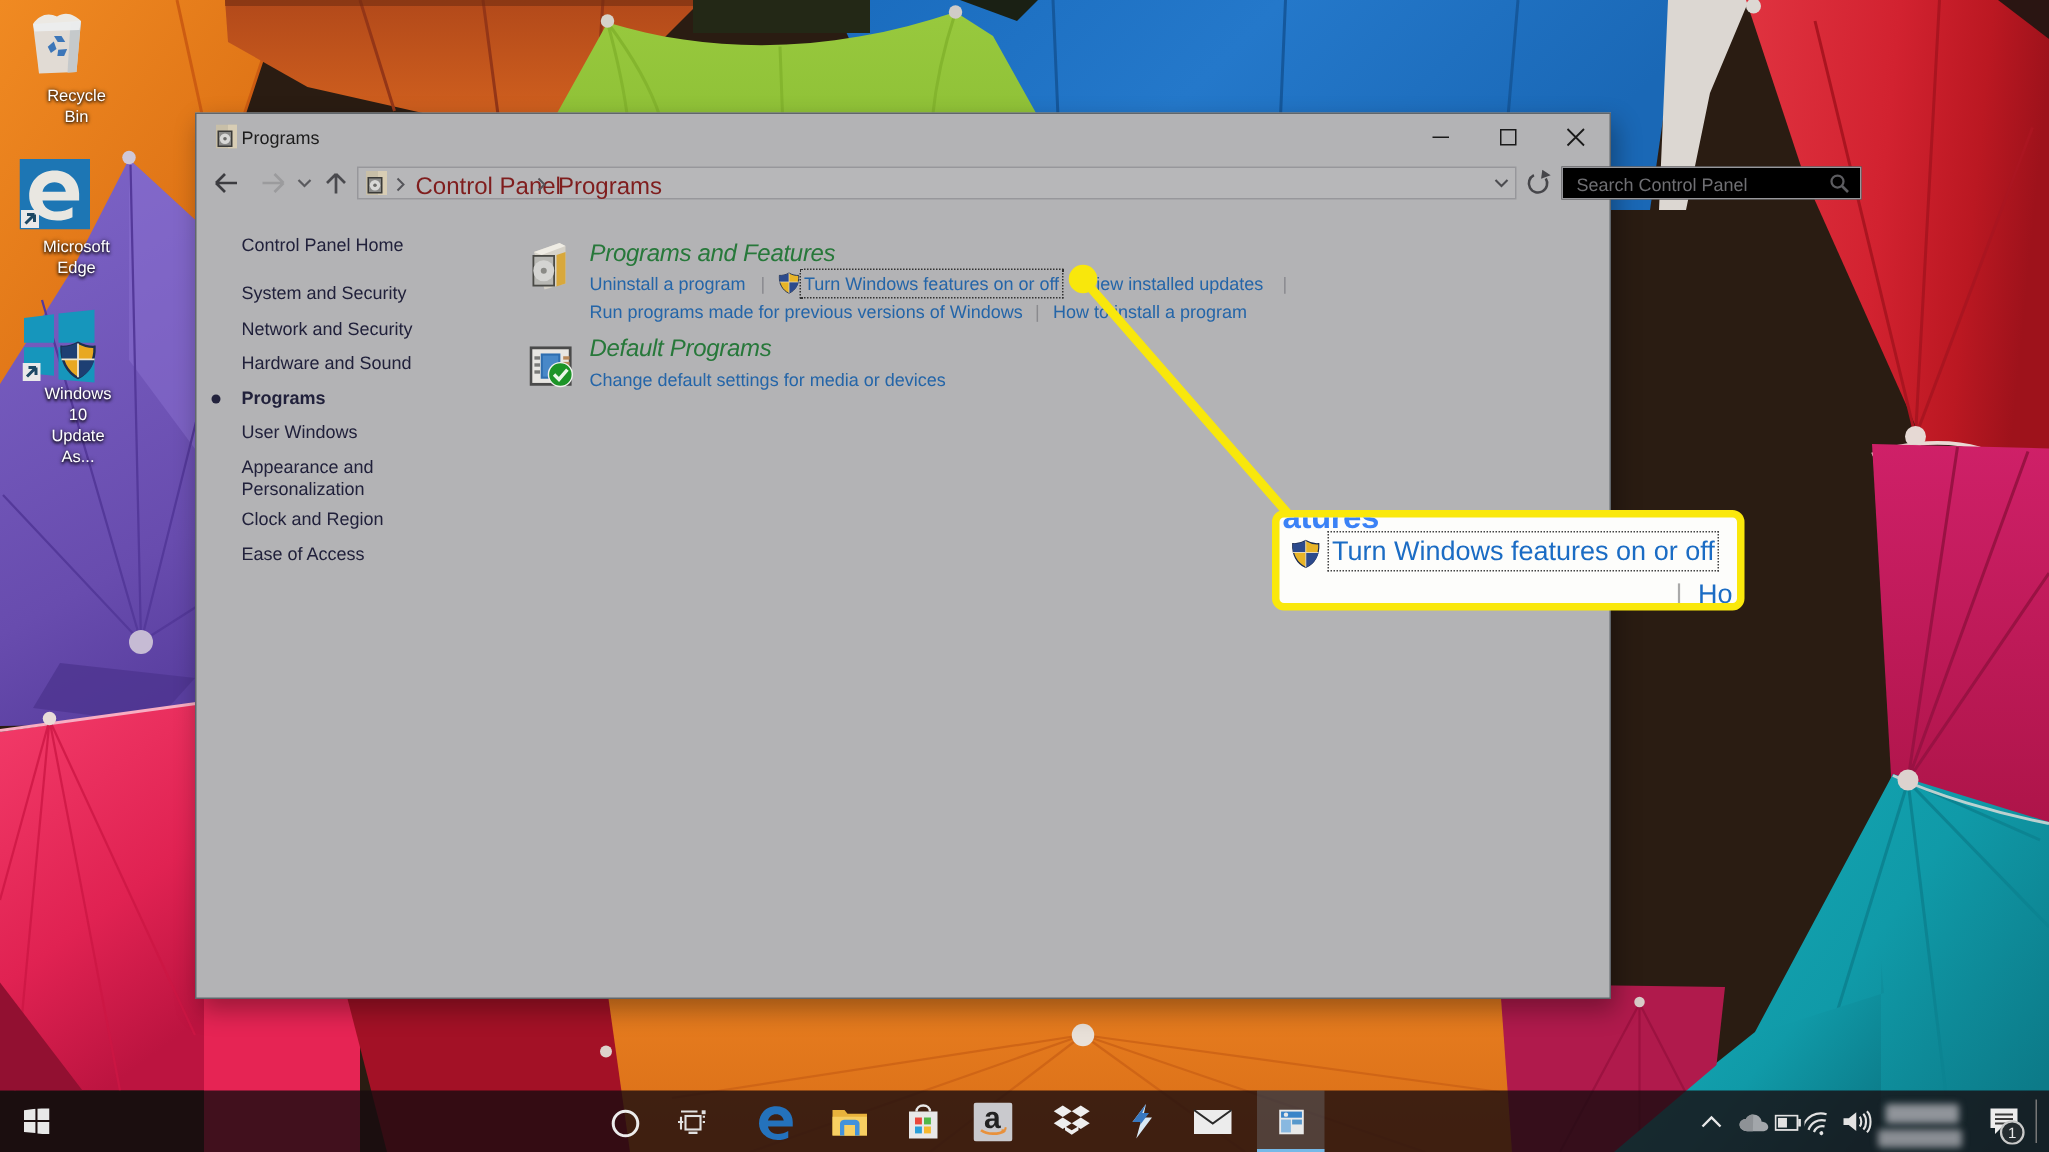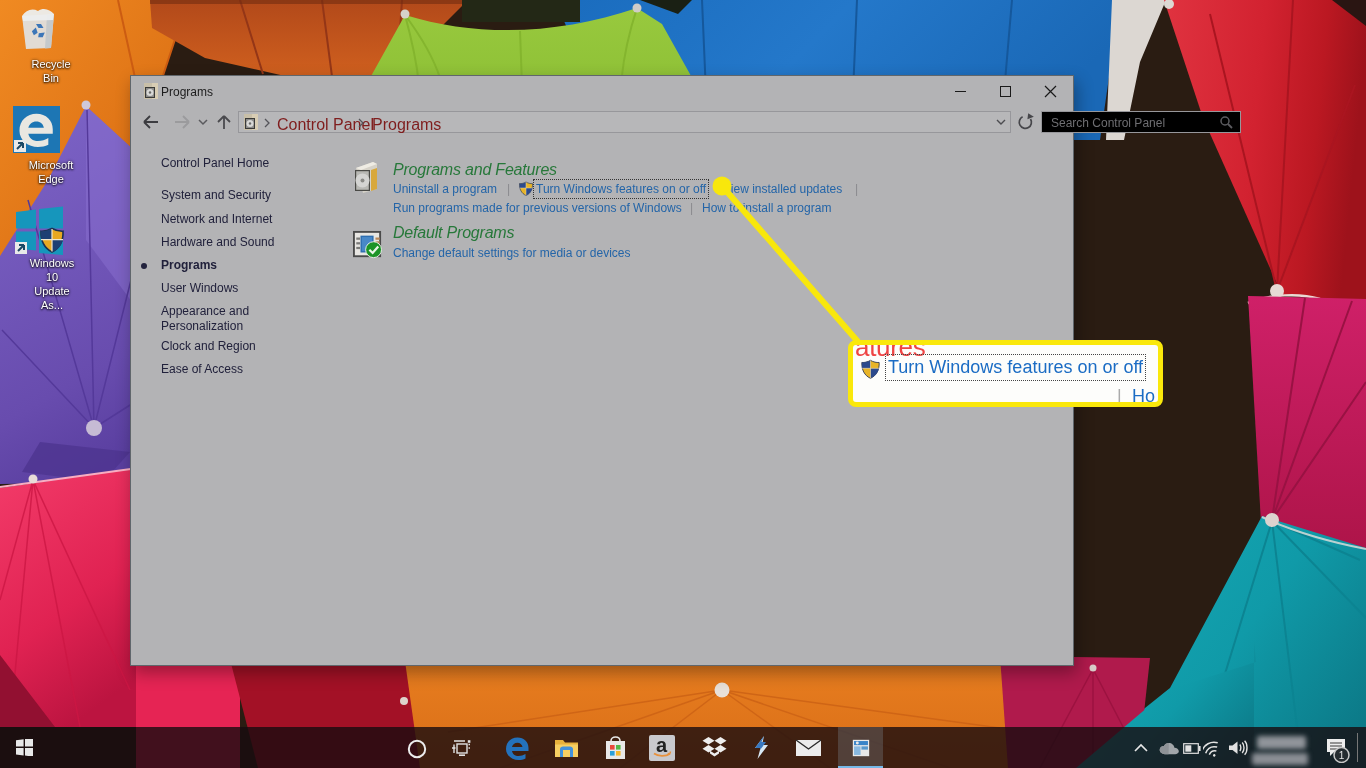--- a/index.html
+++ b/index.html
@@ -256,21 +256,21 @@
         <svg style="position:absolute;right:6px;top:3px" width="15" height="15" viewBox="0 0 15 15">
           <circle cx="6" cy="6" r="4" stroke="#5c5c60" stroke-width="1.5" fill="none"></circle>
           <path d="M9,9 L13,13" stroke="#5c5c60" stroke-width="1.8"></path>
         </svg>
       </div>
     </div>
 
     <div>
       <span class="side" style="top:80px">Control Panel Home</span>
       <span class="side" style="top:112px">System and Security</span>
-      <span class="side" style="top:136px">Network and Internet</span>
+      <span class="side" style="top:136px">Network and Security</span>
       <span class="side" style="top:159px">Hardware and Sound</span>
       <span class="side" style="top:182px;font-weight:bold">Programs</span>
       <div style="position:absolute;left:10px;top:187px;width:6px;height:6px;border-radius:50%;background:#23233d"></div>
       <span class="side" style="top:205px">User Windows</span>
       <span class="side" style="top:228px;line-height:15px">Appearance and<br>Personalization</span>
       <span class="side" style="top:263px">Clock and Region</span>
       <span class="side" style="top:286px">Ease of Access</span>
     </div>
 
     <svg style="position:absolute;left:222px;top:85px" width="26" height="33" viewBox="0 0 26 33">
@@ -312,21 +312,21 @@
     </svg>
     <span class="h1" style="left:262px;top:148px">Default Programs</span>
     <span class="lnk" style="left:262px;top:170px">Change default settings for media or devices</span>
   </div>
 
   <svg style="position:absolute;left:0;top:0;z-index:29" width="1366" height="768">
     <path d="M722,186 L867,352" stroke="#f8e70c" stroke-width="6" fill="none"></path>
     <circle cx="722" cy="186" r="9.5" fill="#f8e70c"></circle>
   </svg>
   <div id="callout">
-    <span style="position:absolute;left:2px;top:-13px;font-size:26px;font-weight:normal;color:#ef4444;letter-spacing:-0.3px">atures</span>
+    <span style="position:absolute;left:2px;top:-13px;font-size:22px;font-weight:bold;color:#3b82f6;letter-spacing:-0.3px">atures</span>
     <svg style="position:absolute;left:8px;top:14px" width="19" height="20" viewBox="0 0 14 15">
       <path d="M7,1 C9,2.2 11.5,2.8 13.5,2.6 C13.8,8 11.5,12.5 7,14.5 C2.5,12.5 0.2,8 0.5,2.6 C2.5,2.8 5,2.2 7,1 Z" fill="#e8b427" stroke="#1a2a50" stroke-width=".6"></path>
       <path d="M7,1 C5,2.2 2.5,2.8 0.5,2.6 L0.7,7 L7,7 Z" fill="#2c4a8c"></path>
       <path d="M7,7 L13.4,7 C12.6,10.3 10.5,13 7,14.5 Z" fill="#2c4a8c"></path>
       <path d="M7,1 L7,14.5 M0.6,7 L13.4,7" stroke="#ead9b0" stroke-width="0.5" fill="none"></path>
     </svg>
     <span class="big" style="position:absolute;left:35px;top:12px;color:#1b6cc4;outline:1px dotted #444;outline-offset:2px">Turn Windows features on or off</span>
     <span class="big" style="position:absolute;left:264px;top:41px;color:#aaa">|</span>
     <span class="big" style="position:absolute;left:279px;top:41px;color:#1b6cc4">Ho</span>
   </div>

